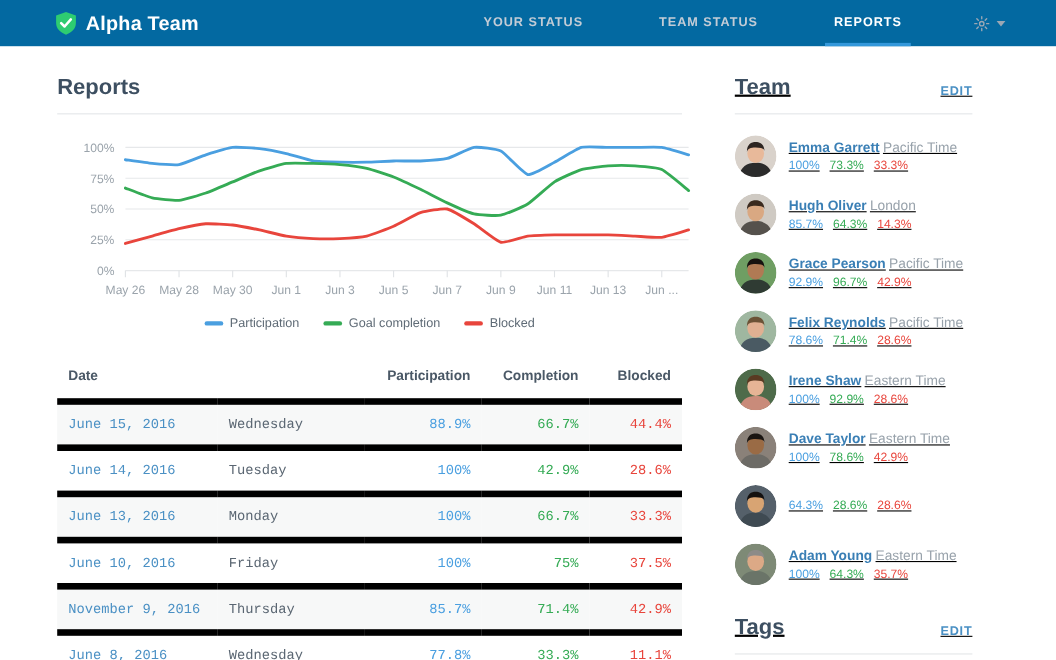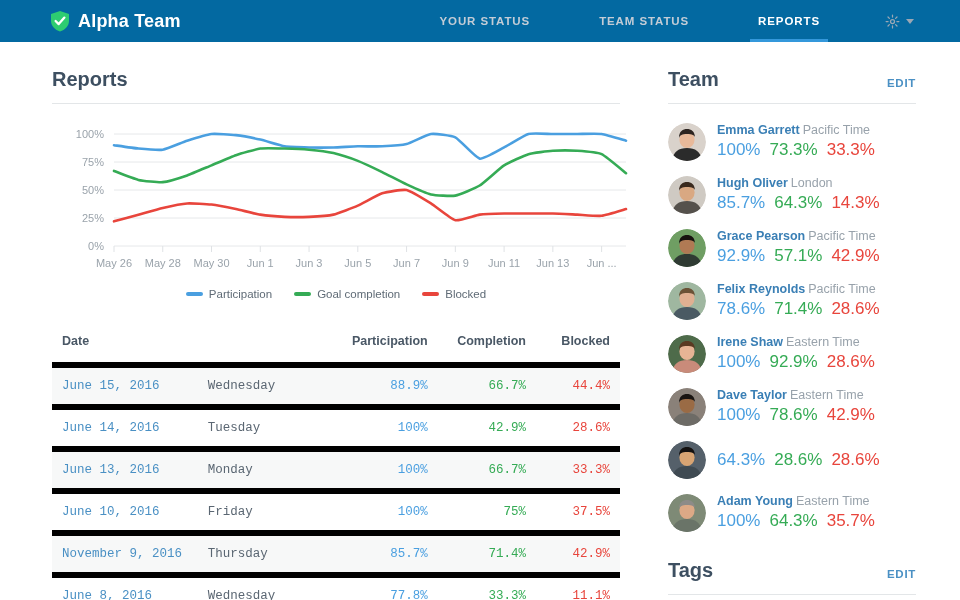--- a/index.html
+++ b/index.html
@@ -37,21 +37,21 @@
   .gearwrap svg { display: block; }
   .caret {
     width: 0; height: 0; margin-left: 6px;
     border-left: 4px solid transparent; border-right: 4px solid transparent;
     border-top: 5px solid #9aa7b4;
   }
 
   
   #page { display: flex; width: 960px; height: 558px; }
   #left { width: 660px; padding: 26px 40px 0 52px; }
-  #right { width: 300px; padding: 26px 44px 0 8px; }
+  #right { width: 300px; padding: 26px 76px 0 8px; text-decoration: underline; }
 
   
   .sec-head {
     display: flex; align-items: flex-end; justify-content: space-between;
     border-bottom: 1px solid #e3e6e8; padding-bottom: 12px;
   }
   .sec-title { font-size: 20px; font-weight: bold; color: #3d4f61; }
   .edit-link {
     font-size: 11.5px; font-weight: bold; color: #4a90c4; letter-spacing: .7px;
     cursor: pointer; padding-bottom: 2px;
@@ -93,21 +93,21 @@
   .member { display: flex; align-items: center; height: 48px; margin-bottom: 5px; }
   .avatar {
     width: 38px; height: 38px; border-radius: 50%; flex: 0 0 38px;
     margin-right: 11px; overflow: hidden; position: relative;
   }
   .avatar svg { display: block; width: 38px; height: 38px; }
   .m-info { line-height: 1.35; }
   .m-line1 { font-size: 12.5px; }
   .m-name { color: #3a7fb5; font-weight: bold; }
   .m-tz { color: #98a2ab; margin-left: 3px; }
-  .m-line2 { font-size: 17px; margin-top: 1px; }
+  .m-line2 { font-size: 11px; margin-top: 1px; }
   .m-p { color: #4a9fe0; }
   .m-c { color: #35ab55; margin-left: 9px; }
   .m-b { color: #e8453c; margin-left: 9px; }
 
   #tags-block { margin-top: 22px; }
 </style>
 </head>
 <body>
 
 <div id="topnav">
@@ -310,21 +310,21 @@
           <div class="avatar">
             <svg viewBox="0 0 38 38">
               <circle cx="19" cy="19" r="19" fill="#6f9e63"></circle>
               <path d="M4 38 C5 28.5 11 25 19 25 C27 25 33 28.5 34 38 Z" fill="#2f3b33"></path>
               <ellipse cx="19" cy="16.5" rx="7.6" ry="8.6" fill="#b07a54"></ellipse>
               <path d="M11 15 C11 8 15 6 19 6 C23 6 27 8 27 15 C27 12 24 11 19 11 C14 11 12 12 11 15 Z" fill="#17120f"></path>
             </svg>
           </div>
           <div class="m-info">
             <div class="m-line1"><span class="m-name">Grace Pearson</span><span class="m-tz">Pacific Time</span></div>
-            <div class="m-line2"><span class="m-p">92.9%</span><span class="m-c">57.1%</span><span class="m-b">42.9%</span></div>
+            <div class="m-line2"><span class="m-p">92.9%</span><span class="m-c">96.7%</span><span class="m-b">42.9%</span></div>
           </div>
         </div>
         <div class="member">
           <div class="avatar">
             <svg viewBox="0 0 38 38">
               <circle cx="19" cy="19" r="19" fill="#9fb7a0"></circle>
               <path d="M4 38 C5 28.5 11 25 19 25 C27 25 33 28.5 34 38 Z" fill="#4a5a63"></path>
               <ellipse cx="19" cy="16.5" rx="7.6" ry="8.6" fill="#e0b092"></ellipse>
               <path d="M11 15 C11 8 15 6 19 6 C23 6 27 8 27 15 C27 12 24 11 19 11 C14 11 12 12 11 15 Z" fill="#6b5236"></path>
             </svg>

